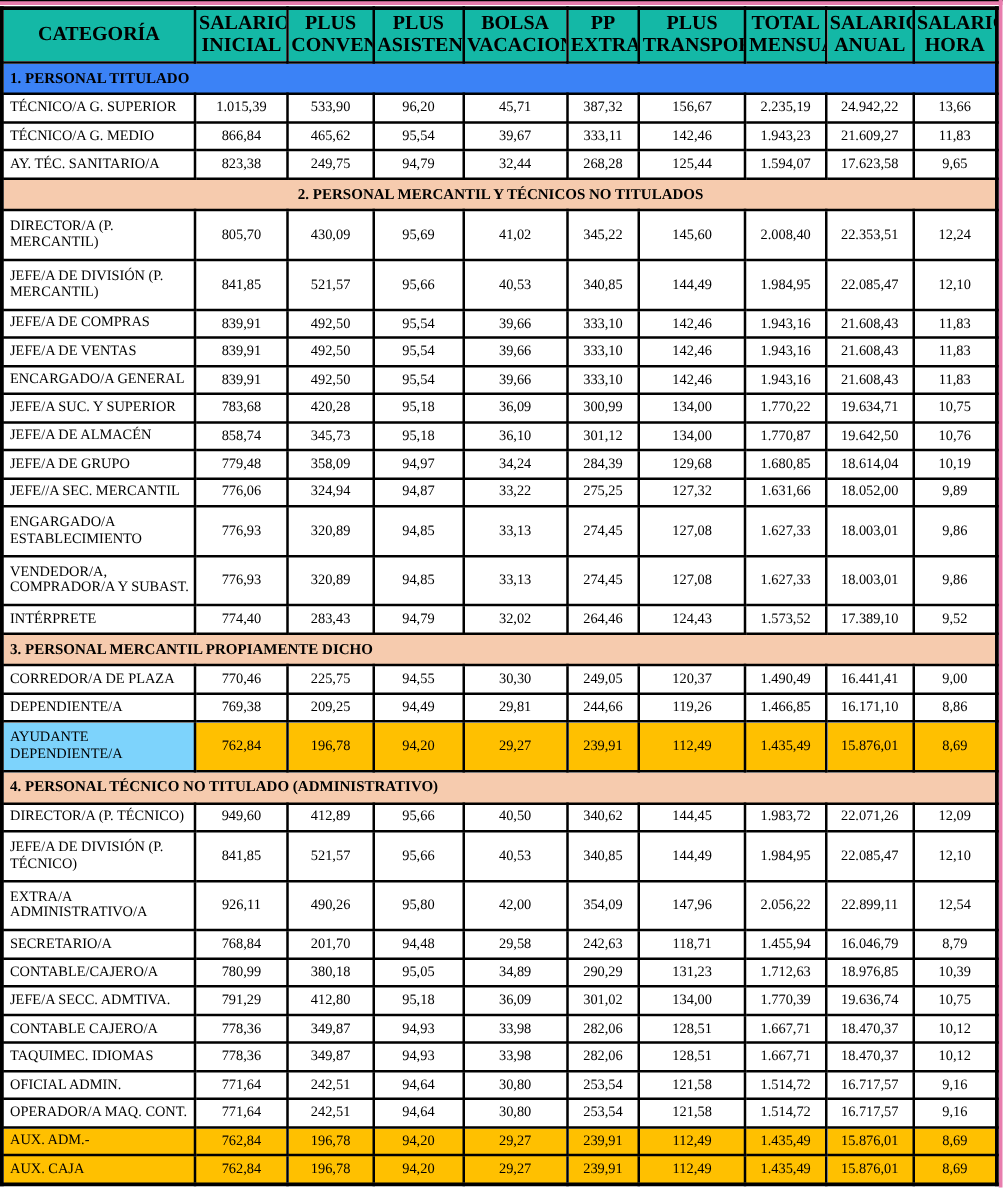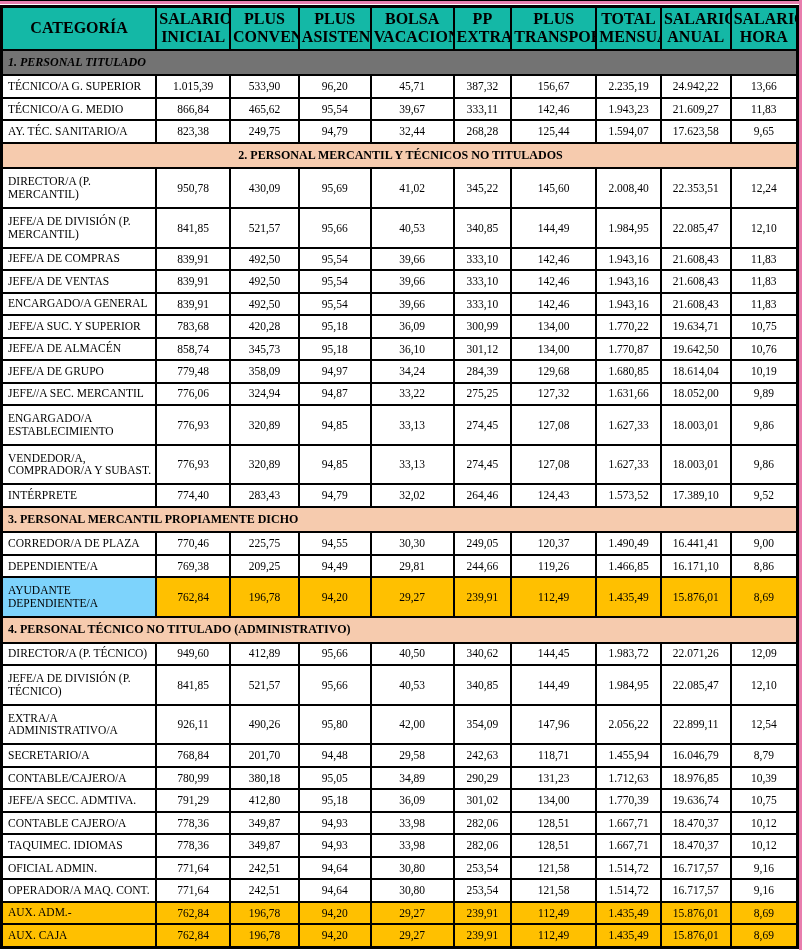--- a/index.html
+++ b/index.html
@@ -71,21 +71,21 @@
           <th>BOLSA VACACIONES</th>
           <th>PP EXTRA</th>
           <th>PLUS TRANSPORTE</th>
           <th>TOTAL MENSUAL</th>
           <th>SALARIO ANUAL</th>
           <th>SALARIO HORA</th>
         </tr>
     </thead>
     <tbody id="table-body">
         <tr>
-          <td class="section" colspan="10" style="background: #737373; font-style: italic;">1. PERSONAL TITULADO</td>
+          <td class="section" colspan="10" style="background: #3b82f6;">1. PERSONAL TITULADO</td>
         </tr>
         <tr>
           <td class="cat">TÉCNICO/A G. SUPERIOR</td>
           <td class="num">1.015,39</td>
           <td class="num">533,90</td>
           <td class="num">96,20</td>
           <td class="num">45,71</td>
           <td class="num">387,32</td>
           <td class="num">156,67</td>
           <td class="num">2.235,19</td>
@@ -114,21 +114,21 @@
           <td class="num">125,44</td>
           <td class="num">1.594,07</td>
           <td class="num">17.623,58</td>
           <td class="num">9,65</td>
         </tr>
         <tr>
           <td class="section" colspan="10" style="background: rgb(246, 203, 174); text-align: center;">2. PERSONAL MERCANTIL Y TÉCNICOS NO TITULADOS</td>
         </tr>
         <tr>
           <td class="cat">DIRECTOR/A (P. MERCANTIL)</td>
-          <td class="num">950,78</td>
+          <td class="num">805,70</td>
           <td class="num">430,09</td>
           <td class="num">95,69</td>
           <td class="num">41,02</td>
           <td class="num">345,22</td>
           <td class="num">145,60</td>
           <td class="num">2.008,40</td>
           <td class="num">22.353,51</td>
           <td class="num">12,24</td>
         </tr>
         <tr>

